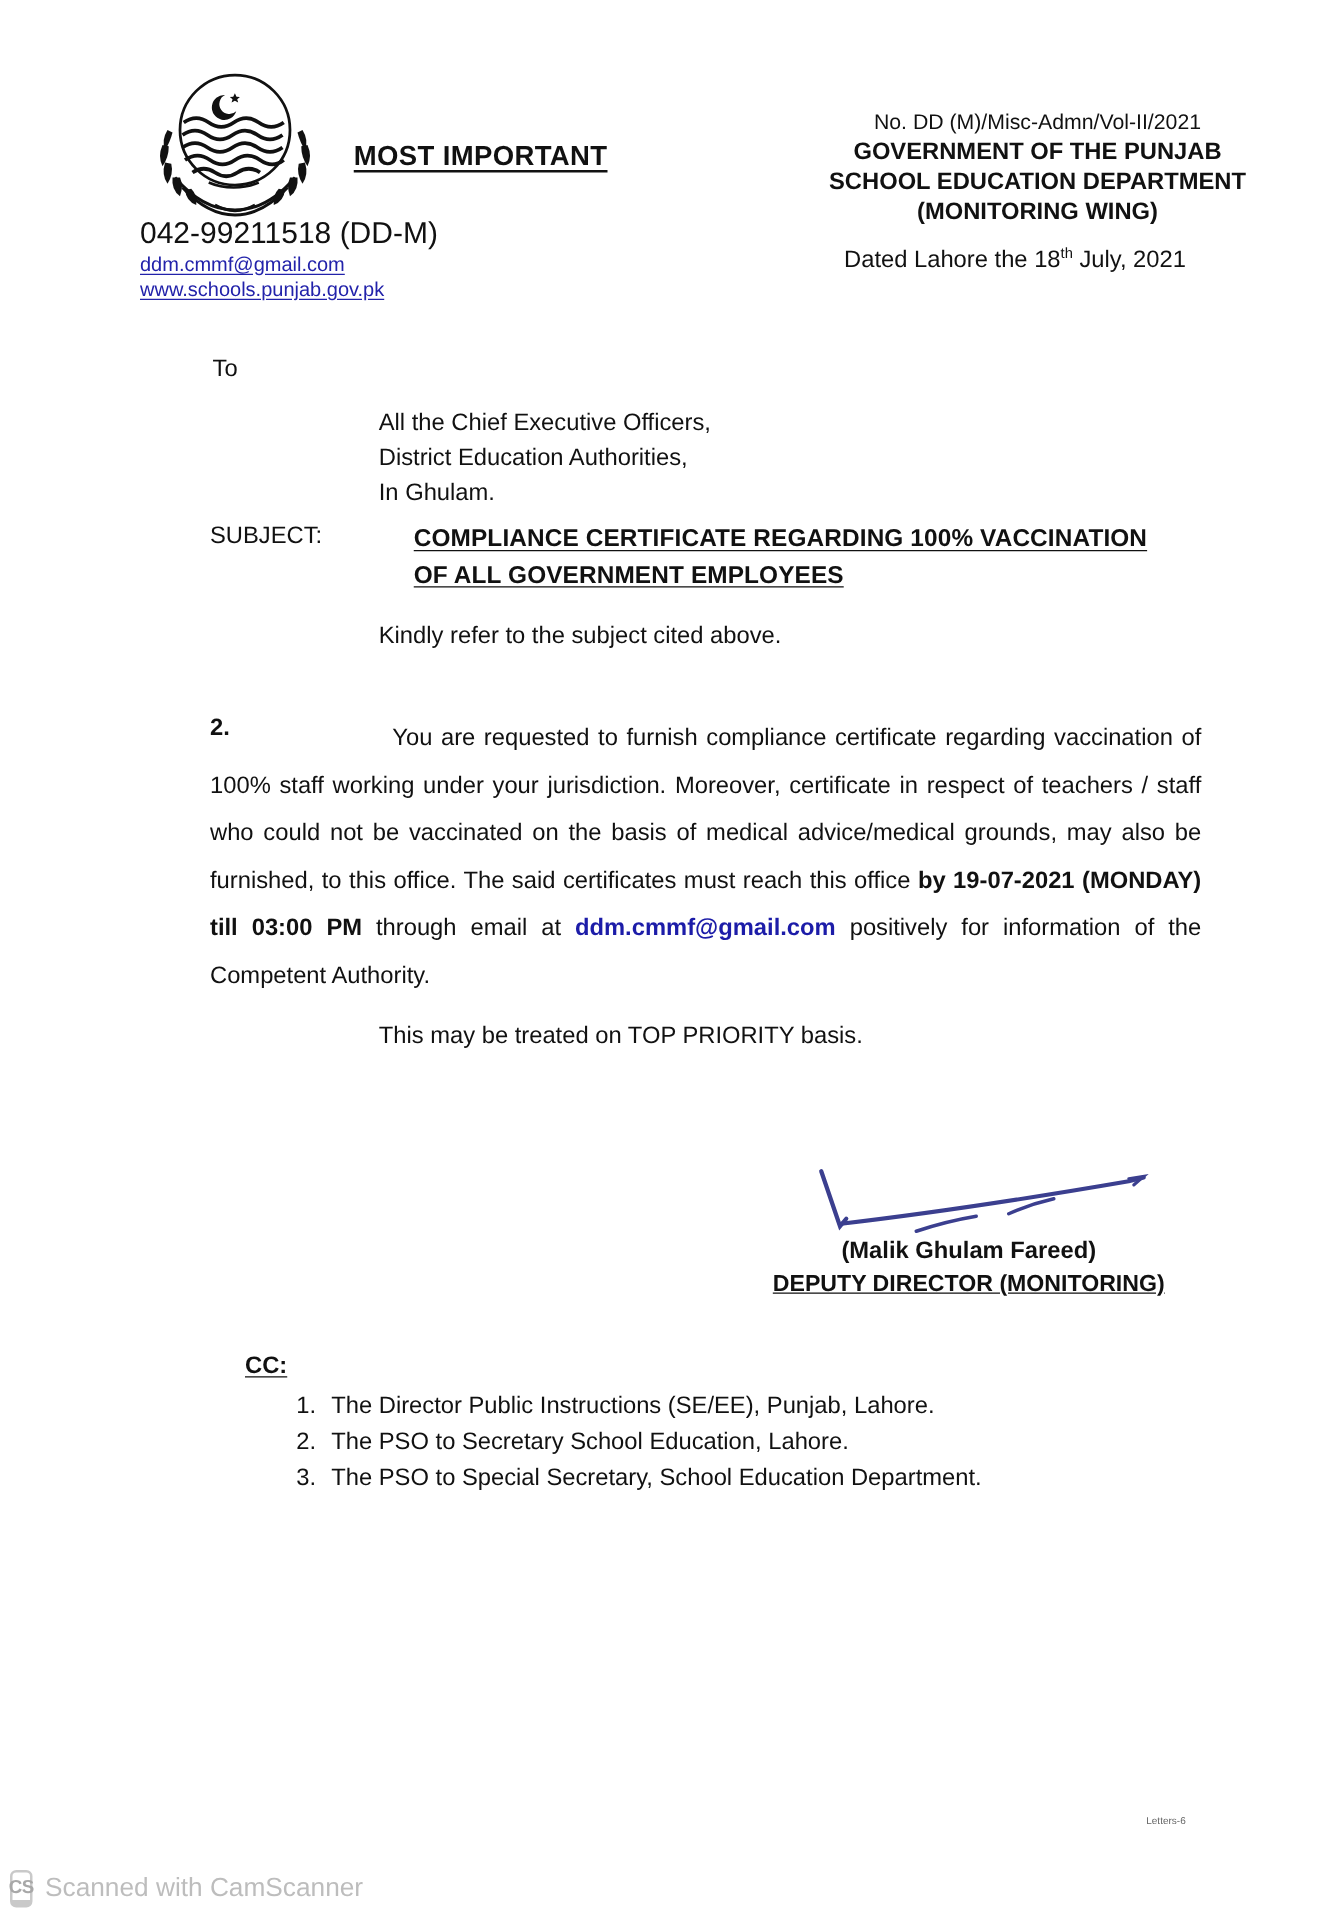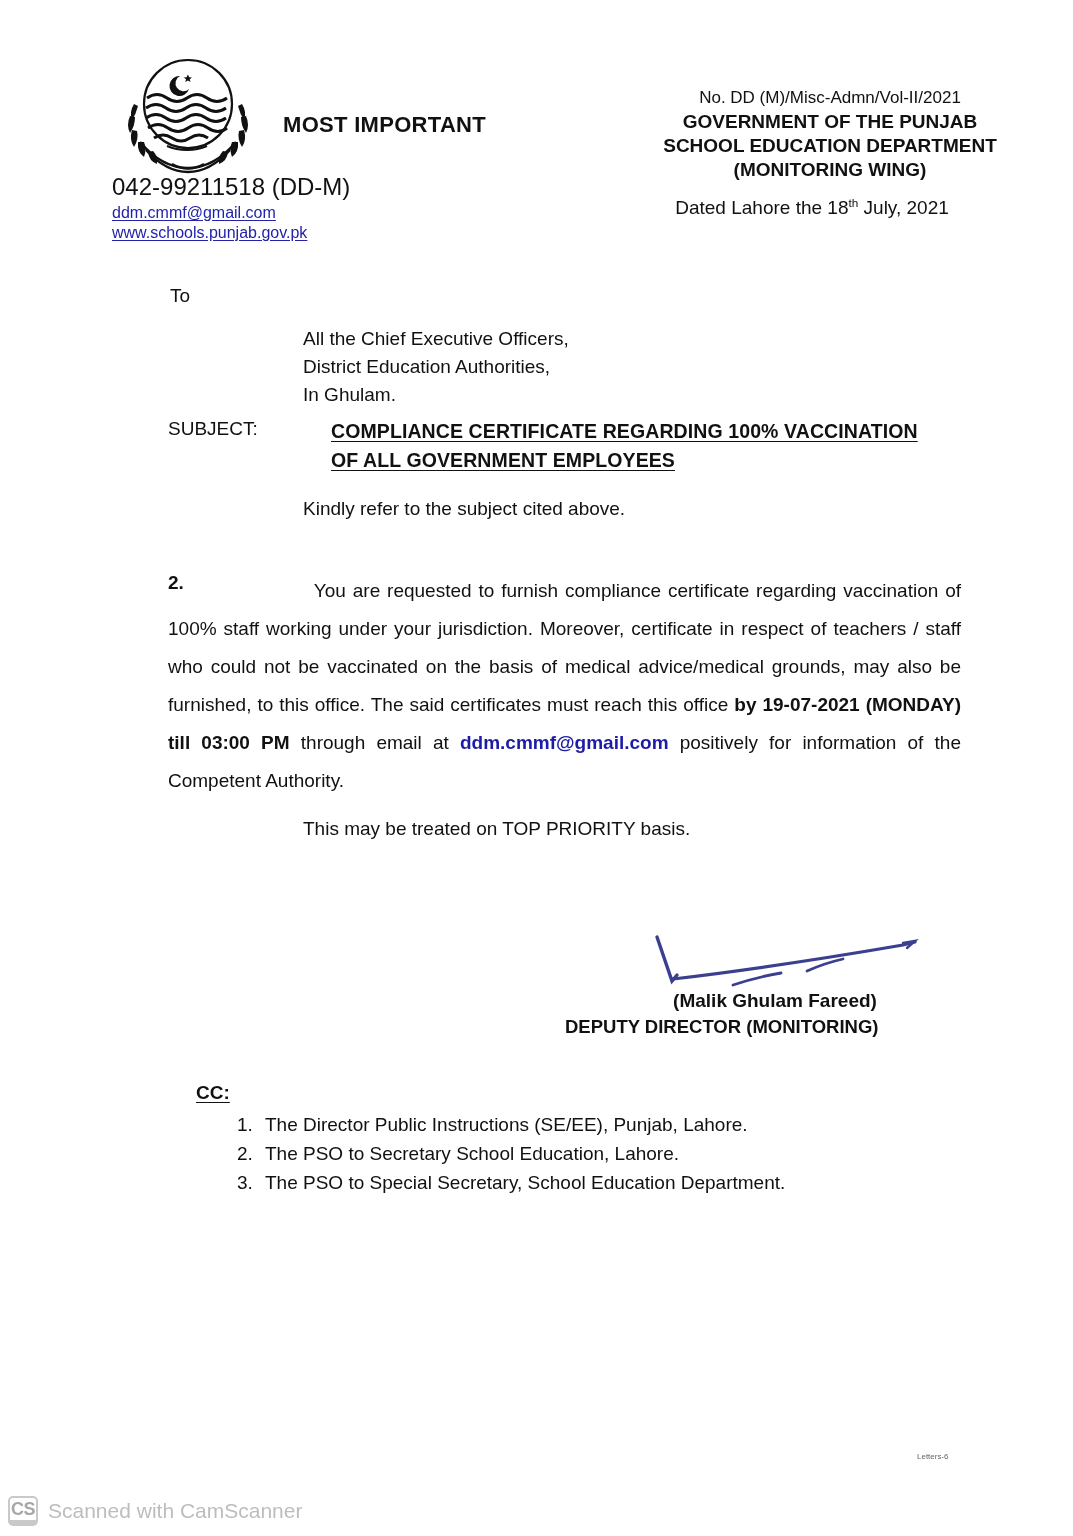--- a/index.html
+++ b/index.html
@@ -27,20 +27,21 @@
     width: 152px;
     height: 130px;
   }
   .most-important {
     position: absolute;
     left: 283px;
     top: 112px;
     font-size: 22px;
     font-weight: bold;
     letter-spacing: 0.3px;
+    text-decoration: underline;
     text-underline-offset: 4px;
     white-space: nowrap;
   }
   .contact-block {
     position: absolute;
     left: 112px;
     top: 172px;
     line-height: 1.28;
   }
   .contact-phone {
@@ -178,23 +179,25 @@
     text-align: center;
     font-size: 19px;
     font-weight: bold;
     white-space: nowrap;
   }
   .sig-title {
     position: absolute;
     left: 565px;
     top: 1016px;
     width: 420px;
+    text-align: center;
     font-size: 18.5px;
     font-weight: bold;
     white-space: nowrap;
+    text-decoration: underline;
   }
 
   
   .cc-label {
     position: absolute;
     left: 196px;
     top: 1082px;
     font-size: 19px;
     font-weight: bold;
     text-decoration: underline;
@@ -227,26 +230,26 @@
   }
   .camscanner {
     position: absolute;
     left: 8px;
     top: 1496px;
     display: flex;
     align-items: center;
     gap: 10px;
   }
   .cs-badge {
-    width: 30px;
+    width: 18px;
     height: 30px;
     border: 2px solid #c9c9c9;
     border-radius: 5px;
     color: #a8a8a8;
-    font-size: 18px;
+    font-size: 15px;
     font-weight: bold;
     display: flex;
     align-items: center;
     justify-content: center;
     letter-spacing: -0.5px;
     box-sizing: border-box;
     border-bottom-width: 6px;
   }
   .cs-text {
     font-size: 21px;

